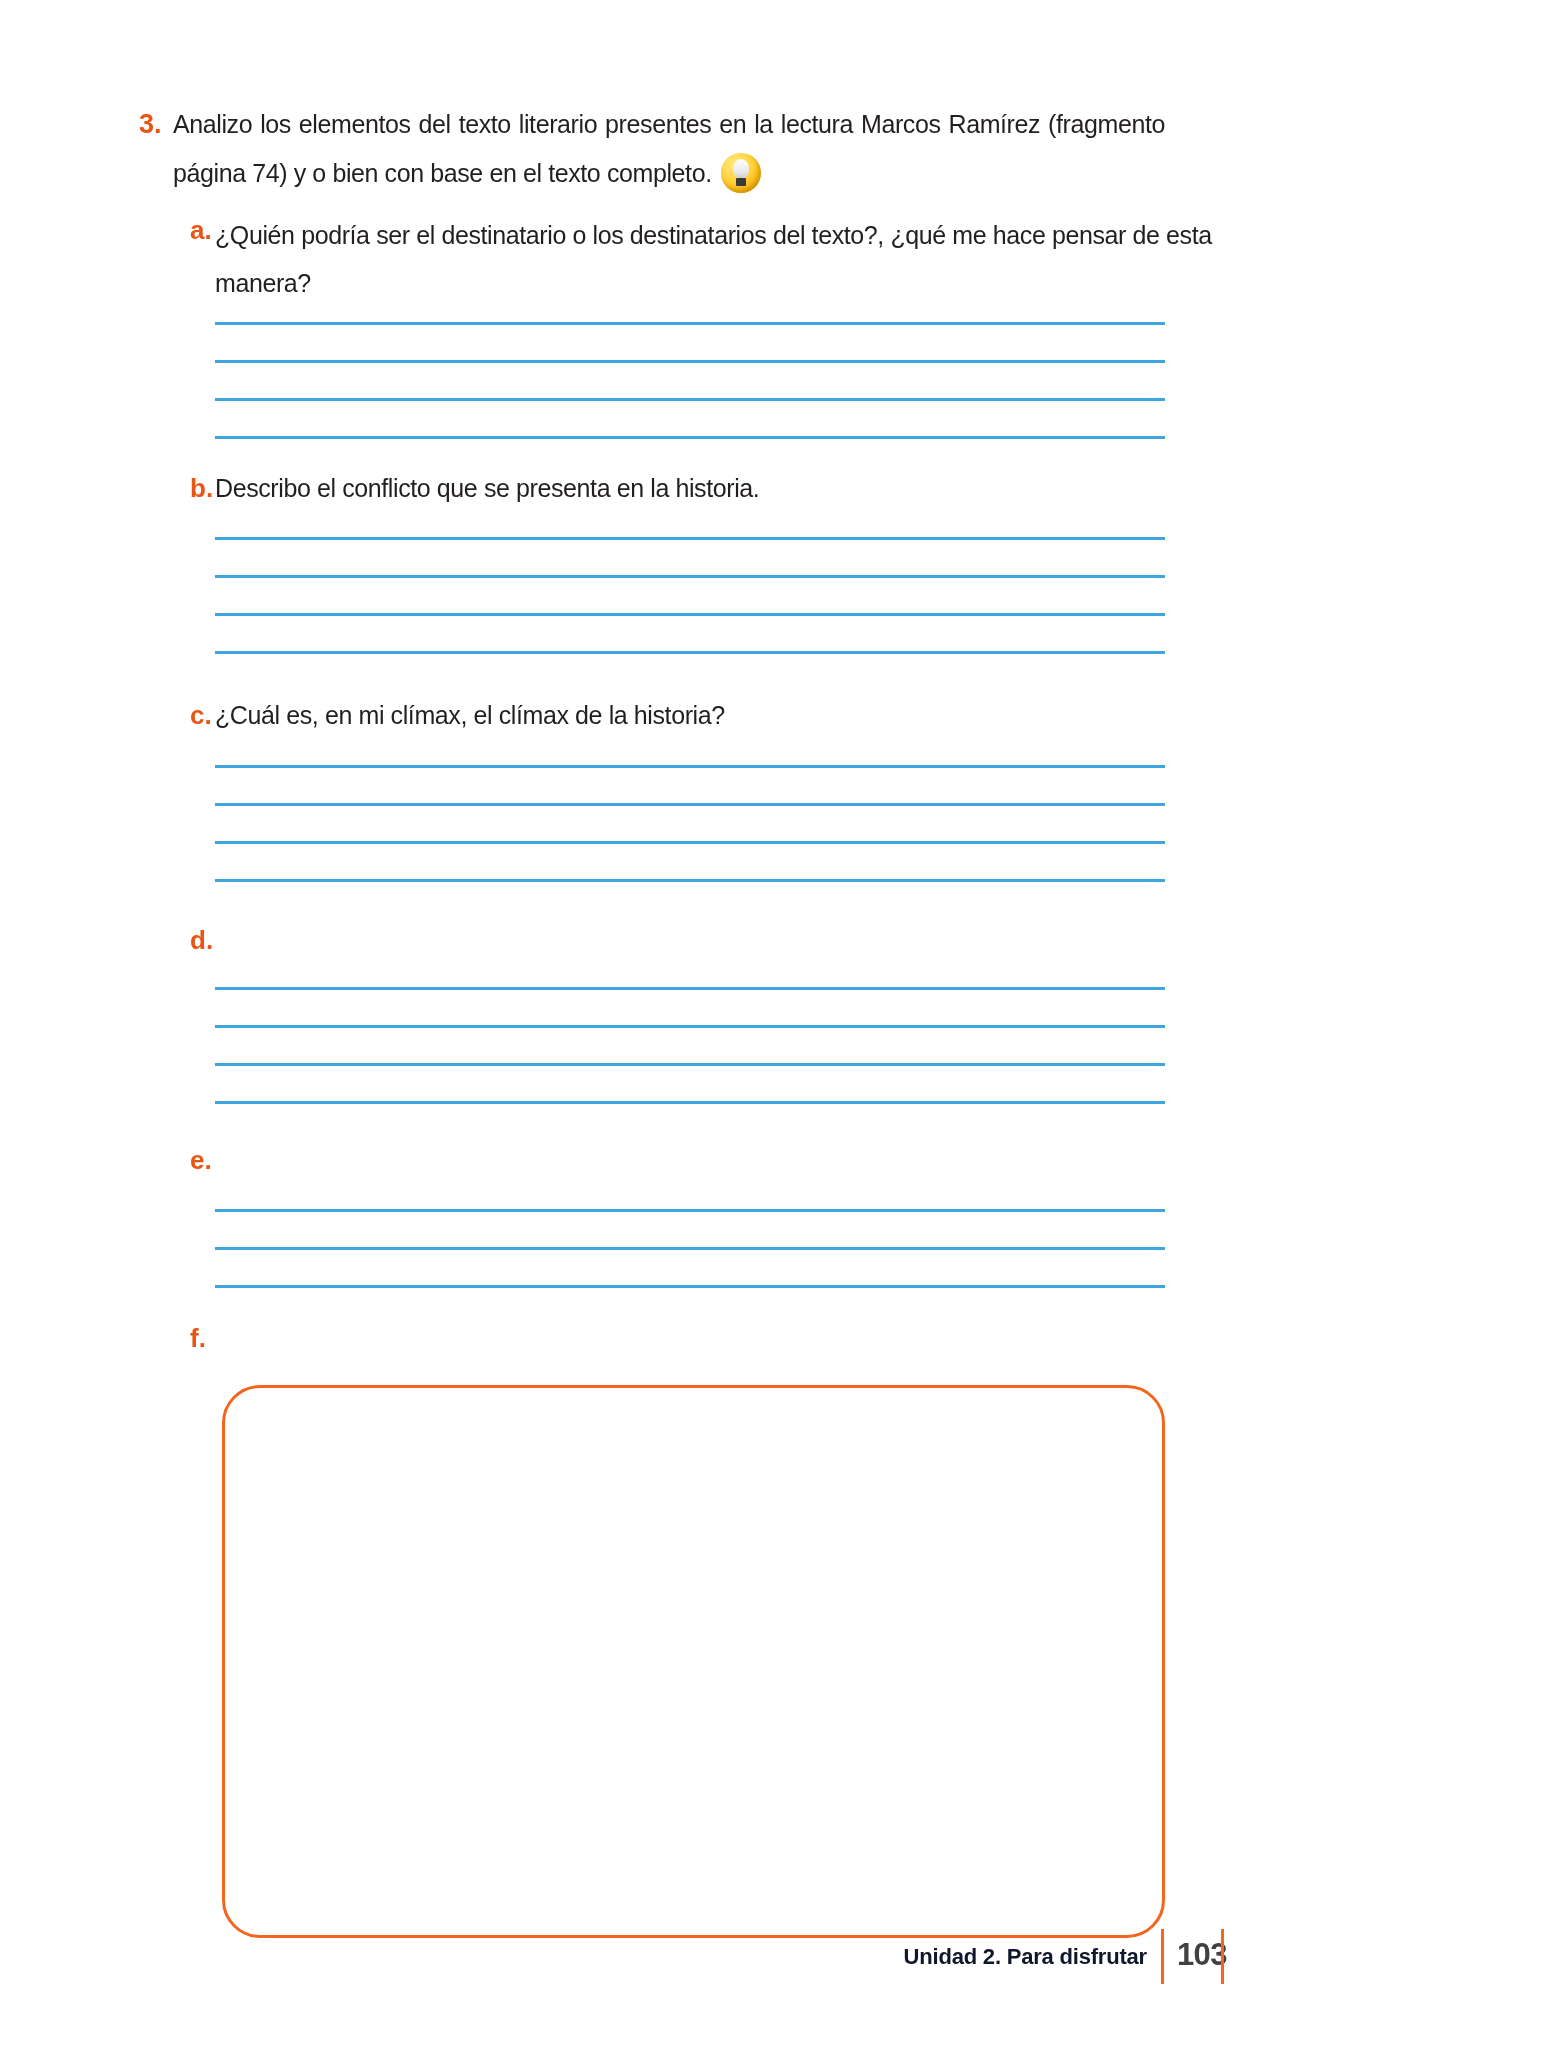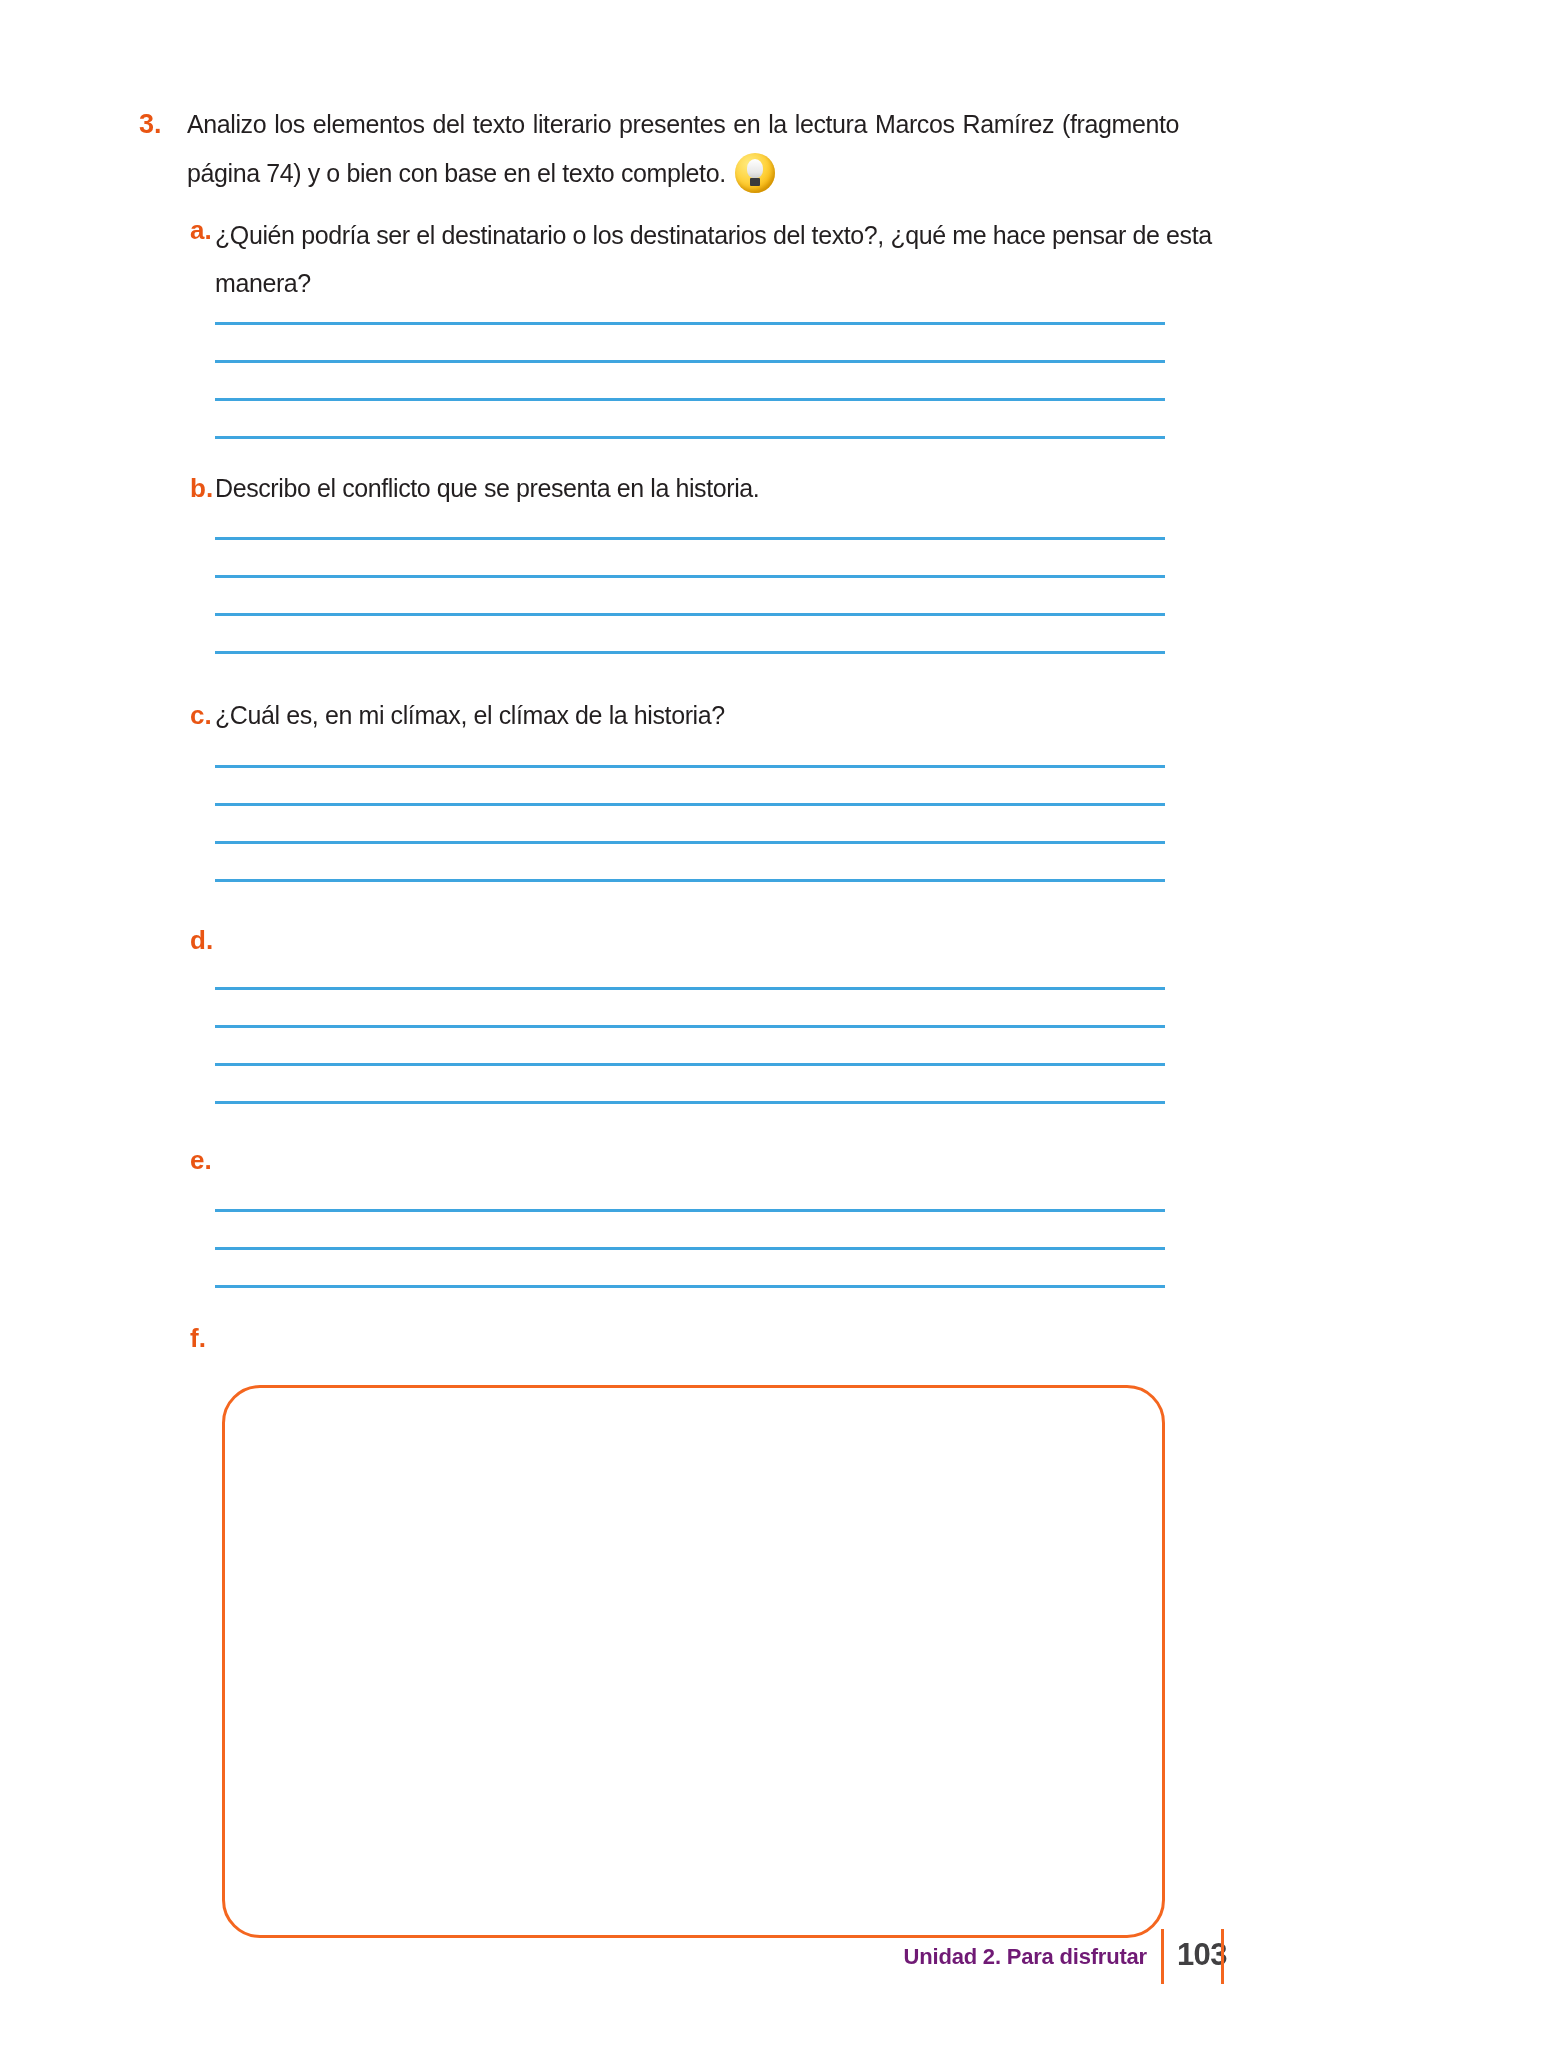--- a/index.html
+++ b/index.html
@@ -5,21 +5,21 @@
   * { margin:0; padding:0; box-sizing:border-box; }
   html,body { background:#e9e9e9; }
   .page {
     position:relative; width:1564px; height:2048px; background:#ffffff;
     font-family:"Liberation Sans", sans-serif; color:#231f20; overflow:hidden;
   }
   .num {
     position:absolute; left:139px; font-weight:bold; color:#e95513;
     font-size:27px; line-height:49px;
   }
-  .qbody { position:absolute; left:173px; width:992px; font-size:25px; line-height:49px; letter-spacing:-0.4px;margin-left:14px; }
+  .qbody { position:absolute; left:173px; width:992px; font-size:25px; line-height:49px; letter-spacing:-0.4px; }
   .jline { display:block; white-space:nowrap; text-align:justify; text-align-last:justify; }
   .lastline { display:block; white-space:nowrap; }
   .sub-label {
     position:absolute; left:190px; font-weight:bold; color:#e95513;
     font-size:26px; line-height:34px;
   }
   .sub-text { position:absolute; left:215px; width:950px; font-size:25px; line-height:48px; letter-spacing:-0.4px; }
   .sub-text.single { line-height:34px; }
   .rule { position:absolute; left:215px; width:950px; height:0; border-bottom:3px solid #3fa5df; }
   .draw-box {
@@ -38,21 +38,21 @@
     background:linear-gradient(180deg,#ffffff 0%, #e8e8e8 70%, #cfcfcf 100%);
     border-radius:50% 50% 42% 42%;
   }
   .bulb-base {
     position:absolute; left:15px; top:25px; width:10px; height:8px;
     background:#3a3a3c; border-radius:1px;
   }
   
   .footer-section {
     position:absolute; right:417px; top:1944px; font-size:22px; font-weight:bold;
-    color:#701a75; letter-spacing:-0.2px;
+    color:#0f172a; letter-spacing:-0.2px;
   }
   .page-box-rule { position:absolute; width:3px; height:55px; top:1929px; background:#f4661f; }
   .page-number {
     position:absolute; left:1161px; top:1937px; width:82px; text-align:center;
     font-size:31px; font-weight:bold; color:#414042; letter-spacing:-0.5px;
   }
 </style>
 </head>
 <body>
 

